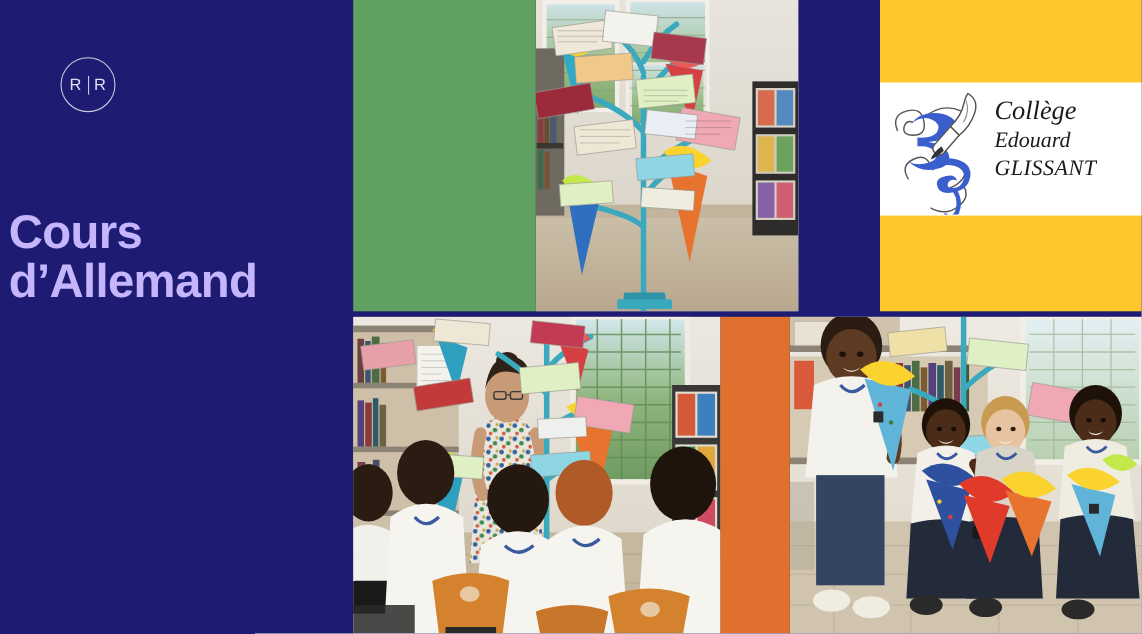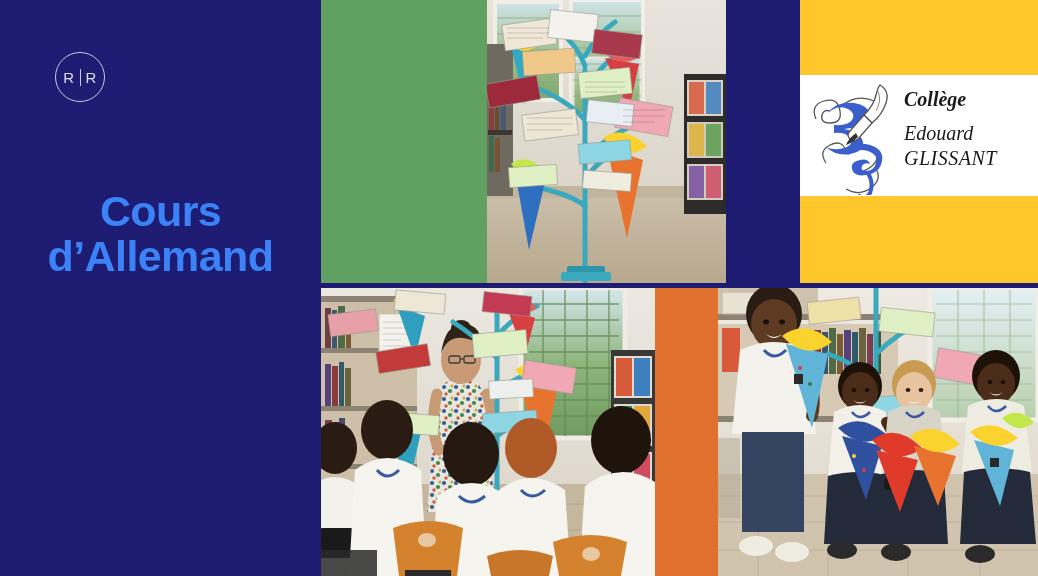--- a/index.html
+++ b/index.html
@@ -52,22 +52,22 @@
     height: 17px;
     background: #c9c8e0;
     margin: 0 5px;
   }
 
   .title-block {
     position: absolute;
     left: 0;
     top: 190px;
     width: 321px;
-    text-align: center;
-    color: #3b82f6;
+    text-align: left;
+    color: #c4b5fd;
     font-weight: bold;
     font-size: 43px;
     line-height: 1.0;
     letter-spacing: -0.6px;
     padding: 0 8px;
     box-sizing: border-box;
   }
   .title-block .line { display: block; margin-bottom: 2px; }
 
   
@@ -116,22 +116,22 @@
   }
   .logo-card .school-name {
     position: absolute;
     left: 104px; top: 12px;
     width: 132px;
     color: #1a1a1a;
     font-family: "Liberation Serif", serif;
     font-style: italic;
     line-height: 1.22;
   }
-  .logo-card .school-name .ln1 { display:block; font-size: 20px; font-weight: bold; }
-  .logo-card .school-name .ln2 { display:block; font-size: 20px; margin-top: 10px; }
+  .logo-card .school-name .ln1 { display:block; font-size: 24px; }
+  .logo-card .school-name .ln2 { display:block; font-size: 20px; }
   .logo-card .school-name .ln3 { display:block; font-size: 20px; letter-spacing:.5px;font-family:Liberation Serif, serif; }
 
   
   .photo {
     position: absolute;
     overflow: hidden;
     z-index: 2;
     background: #cfc8bd;
   }
   .photo svg { display: block; width: 100%; height: 100%; }

